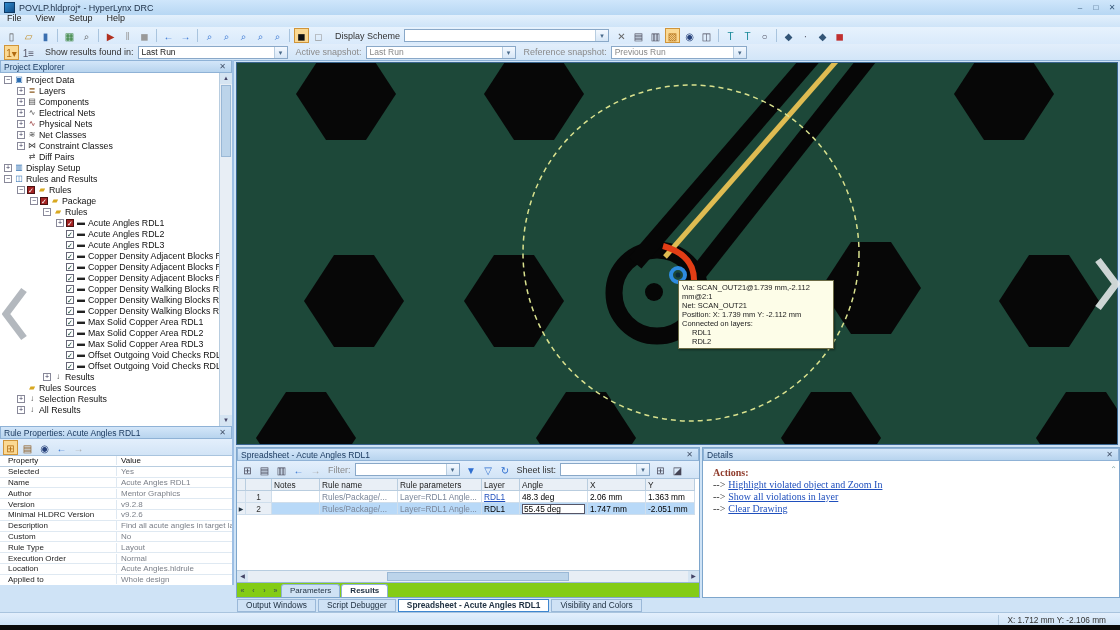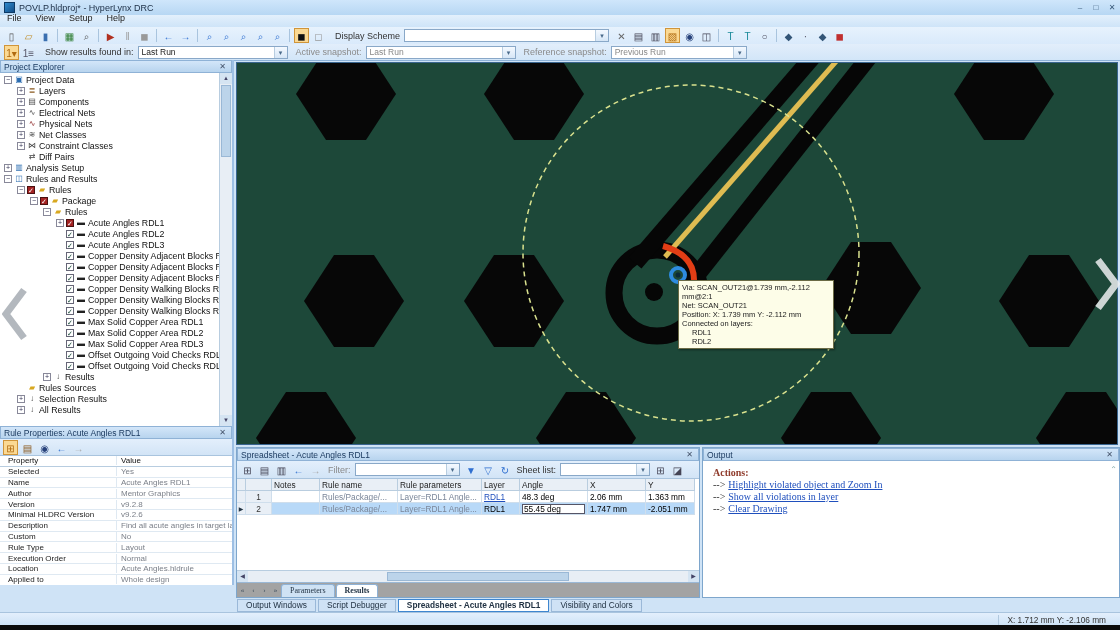--- a/index.html
+++ b/index.html
@@ -94,22 +94,22 @@
   .marker{background:#e9eff6;justify-content:center;color:#234;font-size:6px;}
   .trow.sel .tcell:not(.rowhdr):not(.marker){background:var(--selection);}
   .cell-link{color:var(--link);text-decoration:underline;}
   .cell-edit{background:#fff;border:1px solid #556;height:10px;display:flex;align-items:center;
     padding:0 1px;width:100%;box-sizing:border-box;}
   .cell-gray{color:#7a8699;}
   #ss-hscroll{flex:0 0 11px;background:#e8eef5;border-top:1px solid #b8cde0;position:relative;}
   #ss-hscroll .sb-l{position:absolute;left:0;width:11px;top:0;bottom:0;font-size:6px;text-align:center;line-height:10px;color:#446;background:#d5e4f2;}
   #ss-hscroll .sb-r{position:absolute;right:0;width:11px;top:0;bottom:0;font-size:6px;text-align:center;line-height:10px;color:#446;background:#d5e4f2;}
   #ss-hscroll .sb-thumb{position:absolute;left:150px;width:180px;top:1px;bottom:1px;background:#bcd4ea;border:1px solid #9ab8d6;}
-  #sheet-tabs{flex:0 0 14px;background:#a3a3a3;display:flex;align-items:flex-end;font-size:8px;
-    border-top:1px solid #9ab8d6;font-family:Liberation Serif, serif;}
+  #sheet-tabs{flex:0 0 14px;background:#84cc16;display:flex;align-items:flex-end;font-size:8px;
+    border-top:1px solid #9ab8d6;}
   .sheet-nav{width:11px;text-align:center;font-size:7px;color:#345;line-height:13px;}
   .sheet-tab{padding:0 8px;height:12px;line-height:12px;background:#cfe2f4;color:#234;
     border:1px solid #8fb2d6;border-bottom:none;border-radius:3px 3px 0 0;margin-right:1px;}
   .sheet-tab.active{background:#fff;font-weight:bold;}
 
   
   #details-panel{position:absolute;left:702px;top:447px;width:418px;height:151px;display:flex;
     flex-direction:column;background:#fff;border:1px solid #7ea6cc;box-sizing:border-box;}
   #details-body{flex:1;position:relative;font-family:"Liberation Serif",serif;font-size:10px;
     color:#222;padding:6px 4px 0 10px;}
@@ -279,21 +279,21 @@
         <div class="tree-row">
           <span style="width: 17px; flex: 0 0 auto;"></span>
           <span class="noexp"></span>
           <span class="ticon" style="color: rgb(68, 68, 68);">⇄</span>
           <span>Diff Pairs</span>
         </div>
         <div class="tree-row">
           <span style="width: 4px; flex: 0 0 auto;"></span>
           <span class="expander">+</span>
           <span class="ticon" style="color: rgb(43, 108, 176);">▥</span>
-          <span>Analysis Setup</span>
+          <span>Display Setup</span>
         </div>
         <div class="tree-row">
           <span style="width: 4px; flex: 0 0 auto;"></span>
           <span class="expander">−</span>
           <span class="ticon" style="color: rgb(43, 108, 176);">◫</span>
           <span>Rules and Results</span>
         </div>
         <div class="tree-row">
           <span style="width: 17px; flex: 0 0 auto;"></span>
           <span class="expander">−</span>
@@ -631,21 +631,21 @@
         <span class="sheet-nav">‹</span>
         <span class="sheet-nav">›</span>
         <span class="sheet-nav">»</span>
         <span class="sheet-tab">Parameters</span>
         <span class="sheet-tab active">Results</span>
       </div>
   </div>
 
   <div id="details-panel">
     <div class="caption">
-      <span>Output</span>
+      <span>Details</span>
       <span class="cap-x">✕</span>
     </div>
     <div id="details-body">
       <div id="actions-label">Actions:</div>
       <div id="details-links">
           <div class="dlink-row"><span class="dprefix">--&gt;</span><span class="dlink">Highlight violated object and Zoom In</span></div>
           <div class="dlink-row"><span class="dprefix">--&gt;</span><span class="dlink">Show all violations in layer</span></div>
           <div class="dlink-row"><span class="dprefix">--&gt;</span><span class="dlink">Clear Drawing</span></div>
         </div>
       <span id="details-scrollhint">⌃</span>

